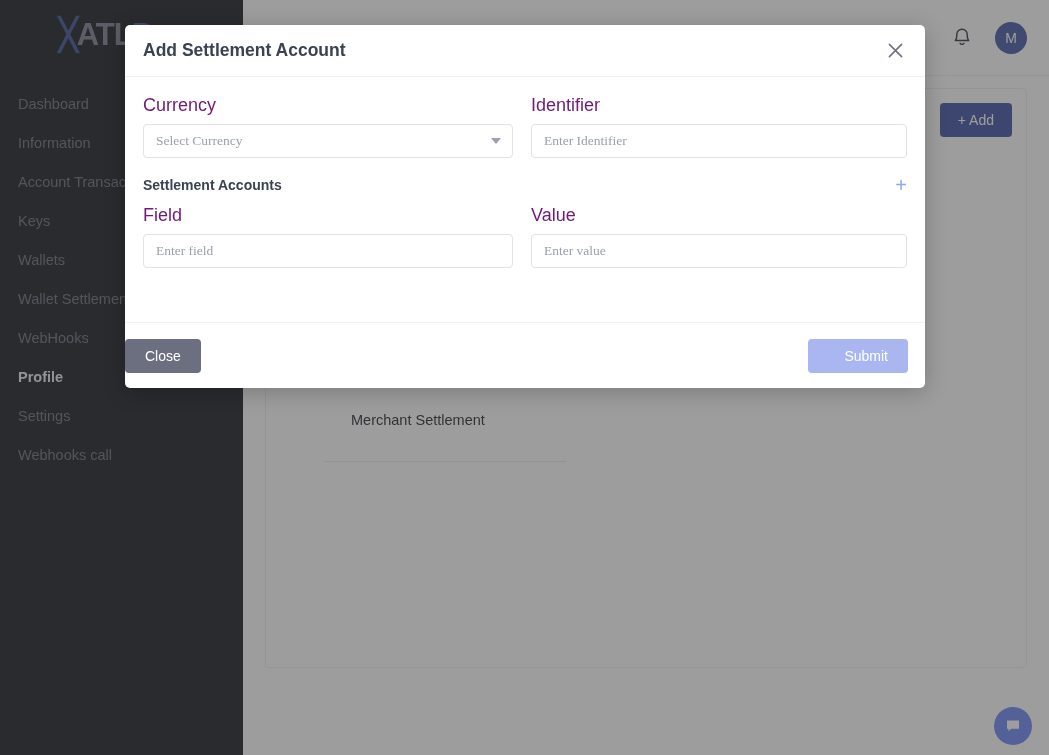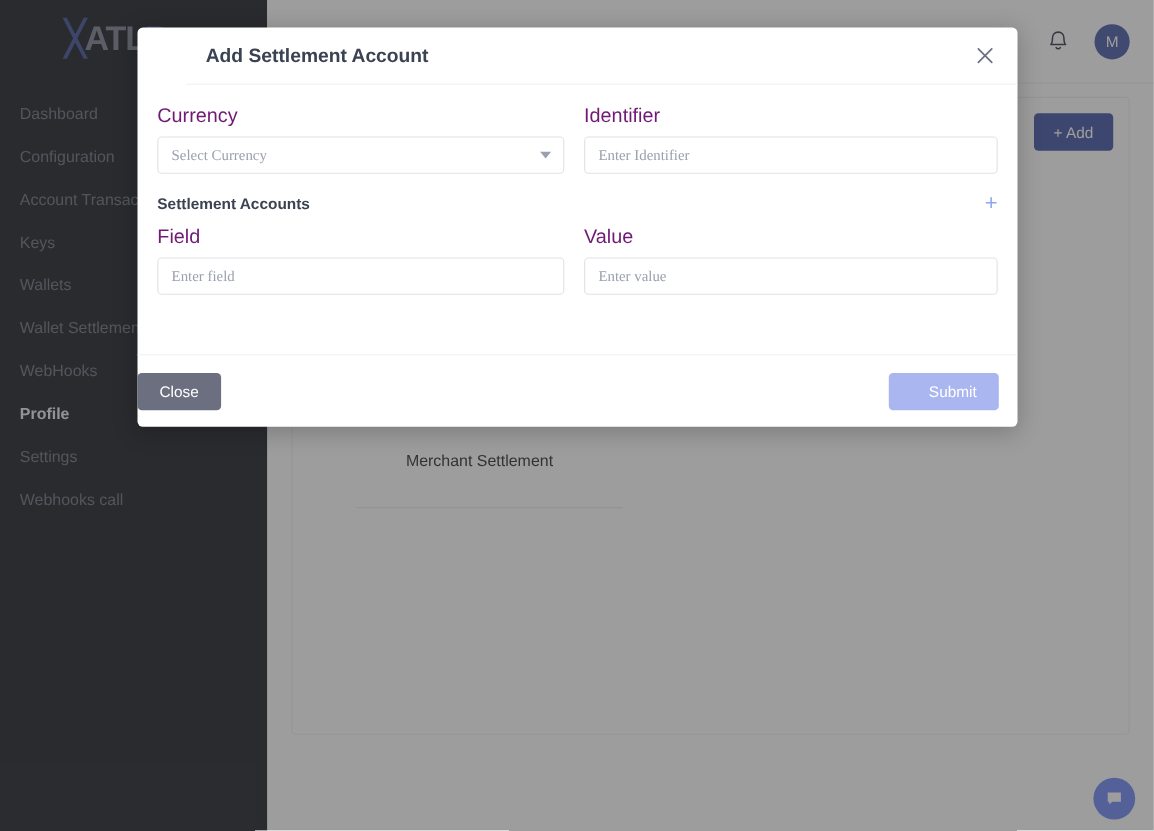--- a/index.html
+++ b/index.html
@@ -64,21 +64,21 @@
   }
   .card-actions { display: flex; justify-content: flex-end; padding: 0 14px; }
   .add-btn {
     background: #3f51a0; color: #fff; border: none; border-radius: 4px;
     height: 34px; padding: 0 18px; font-size: 14px; cursor: pointer;
     font-family: "Liberation Sans", sans-serif;
   }
   .steps { padding: 58px 0 0 58px; }
   .step {
     display: flex; align-items: center; height: 50px;
-    gap: 28px; position: relative; width: 278px;
+    gap: 10px; position: relative; width: 278px;
   }
   .step-check {
     width: 17px; height: 17px; border-radius: 50%;
     border: 1.4px solid #28a745; display: flex;
     align-items: center; justify-content: center;
     flex: 0 0 17px;
   }
   .step-check.blank { border: none; }
   .step-label { font-size: 14.5px; color: #25292f; cursor: pointer; }
   .step.current .step-label { color: #5564b4; }
@@ -108,21 +108,20 @@
     position: absolute; left: 125px; top: 25px;
     width: 800px; height: 363px;
     background: #fff; border-radius: 5px;
     box-shadow: 0 4px 22px rgba(0,0,0,0.22);
     display: flex; flex-direction: column;
   }
   .modal-head {
     height: 52px; display: flex; align-items: center;
     justify-content: space-between; padding: 0 17px 0 18px;
     border-bottom: 1px solid #eef0f3;
-    margin-left: 44px;
   }
   .modal-title { font-size: 17.5px; color: #3b4252; font-weight: bold; }
   .close-x {
     width: 26px; height: 26px; cursor: pointer;
     display: flex; align-items: center; justify-content: center;
   }
   .modal-body { flex: 1; padding: 18px 18px 0 18px; }
   .row { display: flex; gap: 18px; }
   .col { flex: 1; }
   .col.narrow { flex: 0 0 370px; }
@@ -184,21 +183,21 @@
           <span class="logo-a">╳</span>
             <span class="logo-atl">ATL</span>
             <span class="logo-pay">Pay</span>
         </div>
       </div>
       <nav class="nav">
         <div class="nav-item">
             <span>Dashboard</span>
           </div>
         <div class="nav-item">
-            <span>Configuration</span>
+            <span>Information</span>
           </div>
         <div class="nav-item">
             <span>Account Transactions</span>
           </div>
         <div class="nav-item">
             <span>Keys</span>
           </div>
         <div class="nav-item">
             <span>Wallets</span>
           </div>

